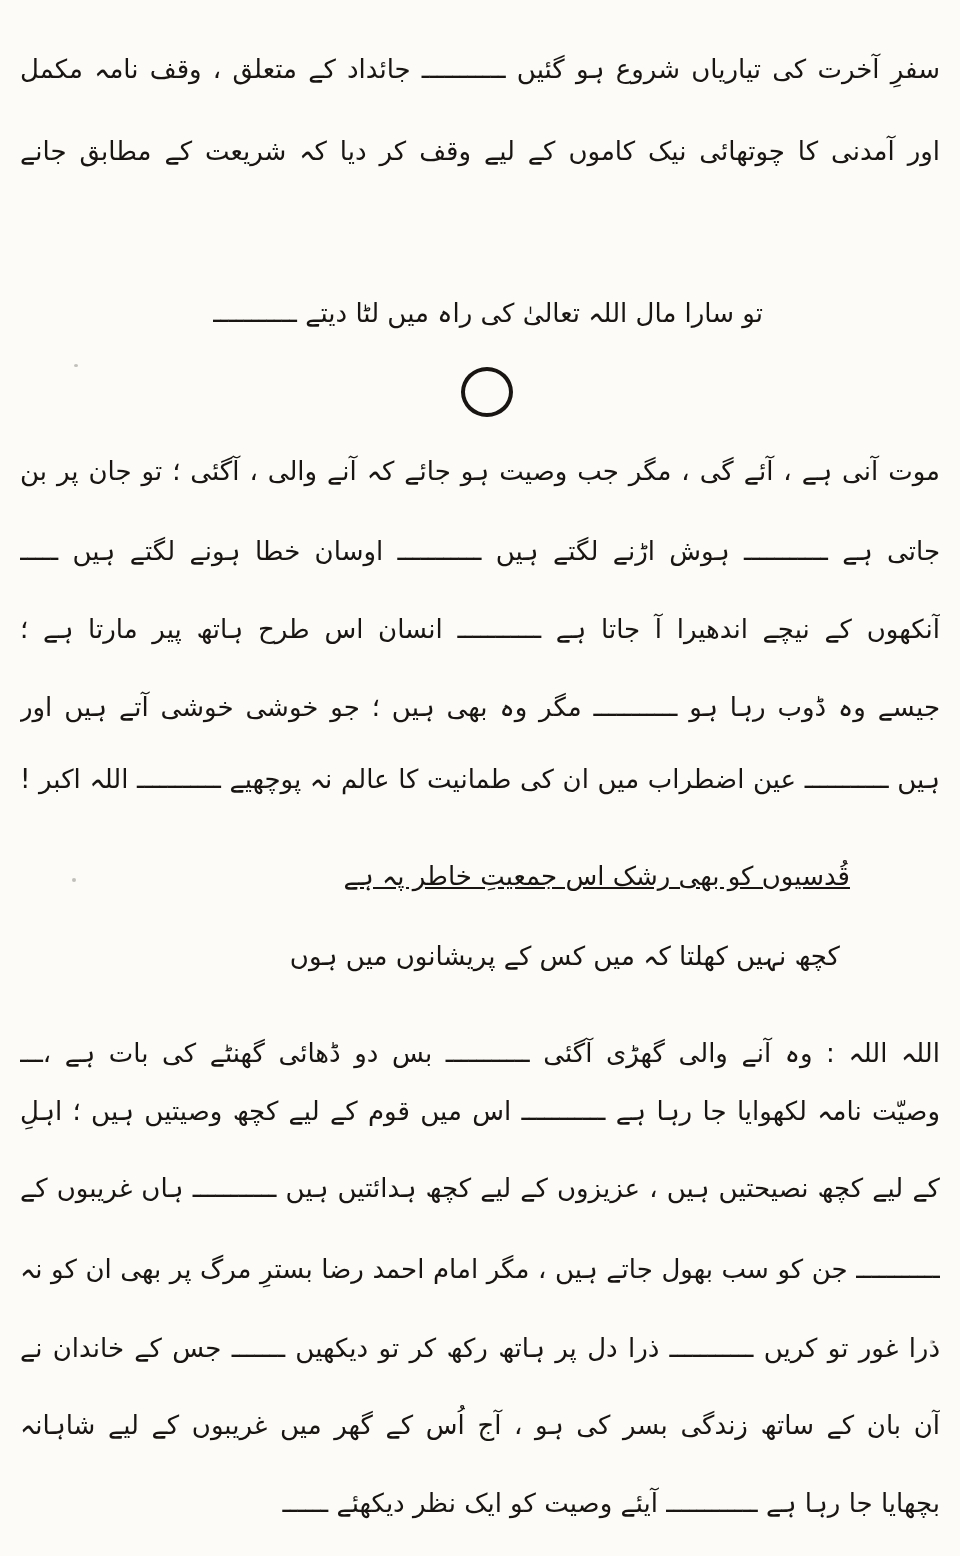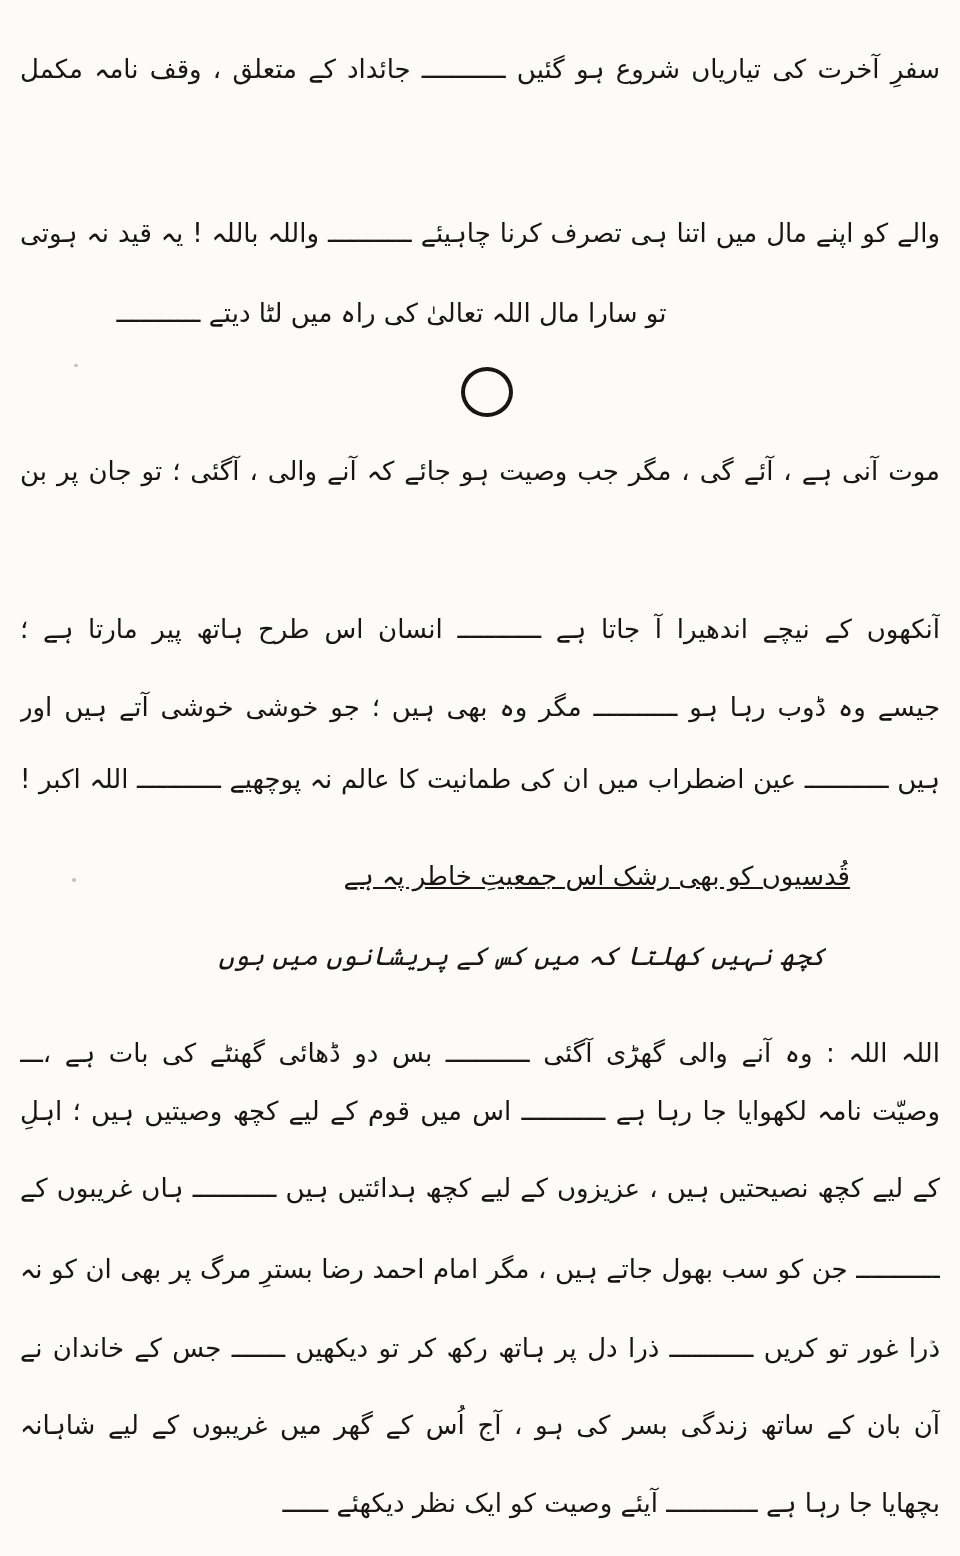--- a/index.html
+++ b/index.html
@@ -27,23 +27,23 @@
     font-size: 26px;
     text-align: right;
     white-space: normal;
     overflow: hidden;
     letter-spacing: 0px;
   }
   .line.full {
     text-align: justify;
     text-align-last: justify;
   }
-  .line.indent-l4   { right: 197px; text-align: center; }
+  .line.indent-l4   { right: 197px; }
   .line.verse-1     { right: 110px; text-decoration: underline; }
-  .line.verse-2     { right: 134px; font-style: italic; }
+  .line.verse-2     { right: 120px; }
   .ornament {
     position: absolute;
     top: 367px;
     left: 461px;
     width: 44px;
     height: 42px;
     border: 4px solid #181512;
     border-radius: 50%;
     background: transparent;
   }
@@ -58,26 +58,27 @@
     border-radius: 50%;
     opacity: 0.5;
   }
 </style>
 </head>
 <body>
 
 <div class="page" dir="rtl" lang="ur">
 
   <div class="line full" style="top:38px">سفرِ آخرت کی تیاریاں شروع ہو گئیں ـــــــــــ جائداد کے متعلق ، وقف نامہ مکمل کرایا</div>
-  <div class="line full" style="top:202px">والے کو اپنے مال میں اتنا ہی تصرف کرنا چاہیئے ـــــــــــ واللہ باللہ ! یہ قید نہ ہوتی</div>
+  <div class="line full" style="top:120px">اور آمدنی کا چوتھائی نیک کاموں کے لیے وقف کر دیا کہ شریعت کے مطابق جانے</div>
   <div class="line indent-l4" style="top:282px">تو سارا مال اللہ تعالیٰ کی راہ میں لٹا دیتے ـــــــــــ</div>
 
   <div class="ornament"></div>
 
   <div class="line full" style="top:440px">موت آنی ہے ، آئے گی ، مگر جب وصیت ہو جائے کہ آنے والی ، آگئی ؛ تو جان پر بن</div>
+  <div class="line full" style="top:520px">جاتی ہے ـــــــــــ ہوش اڑنے لگتے ہیں ـــــــــــ اوسان خطا ہونے لگتے ہیں ـــــ</div>
   <div class="line full" style="top:598px">آنکھوں کے نیچے اندھیرا آ جاتا ہے ـــــــــــ انسان اس طرح ہاتھ پیر مارتا ہے ؛</div>
   <div class="line full" style="top:676px">جیسے وہ ڈوب رہا ہو ـــــــــــ مگر وہ بھی ہیں ؛ جو خوشی خوشی آتے ہیں اور خوشی خوشی جاتے</div>
   <div class="line full" style="top:748px">ہیں ـــــــــــ عین اضطراب میں ان کی طمانیت کا عالم نہ پوچھیے ـــــــــــ اللہ اکبر !</div>
 
   <div class="line verse-1" style="top:845px">قُدسیوں کو بھی رشک اس جمعیتِ خاطر پہ ہے</div>
   <div class="line verse-2" style="top:925px">کچھ نہیں کھلتا کہ میں کس کے پریشانوں میں ہوں</div>
 
   <div class="line full" style="top:1022px">اللہ اللہ : وہ آنے والی گھڑی آگئی ـــــــــــ بس دو ڈھائی گھنٹے کی بات ہے ،ـــ</div>
   <div class="line full" style="top:1080px">وصیّت نامہ لکھوایا جا رہا ہے ـــــــــــ اس میں قوم کے لیے کچھ وصیتیں ہیں ؛ اہلِ خانہ</div>
   <div class="line full" style="top:1157px">کے لیے کچھ نصیحتیں ہیں ، عزیزوں کے لیے کچھ ہدائتیں ہیں ـــــــــــ ہاں غریبوں کے لیے</div>

